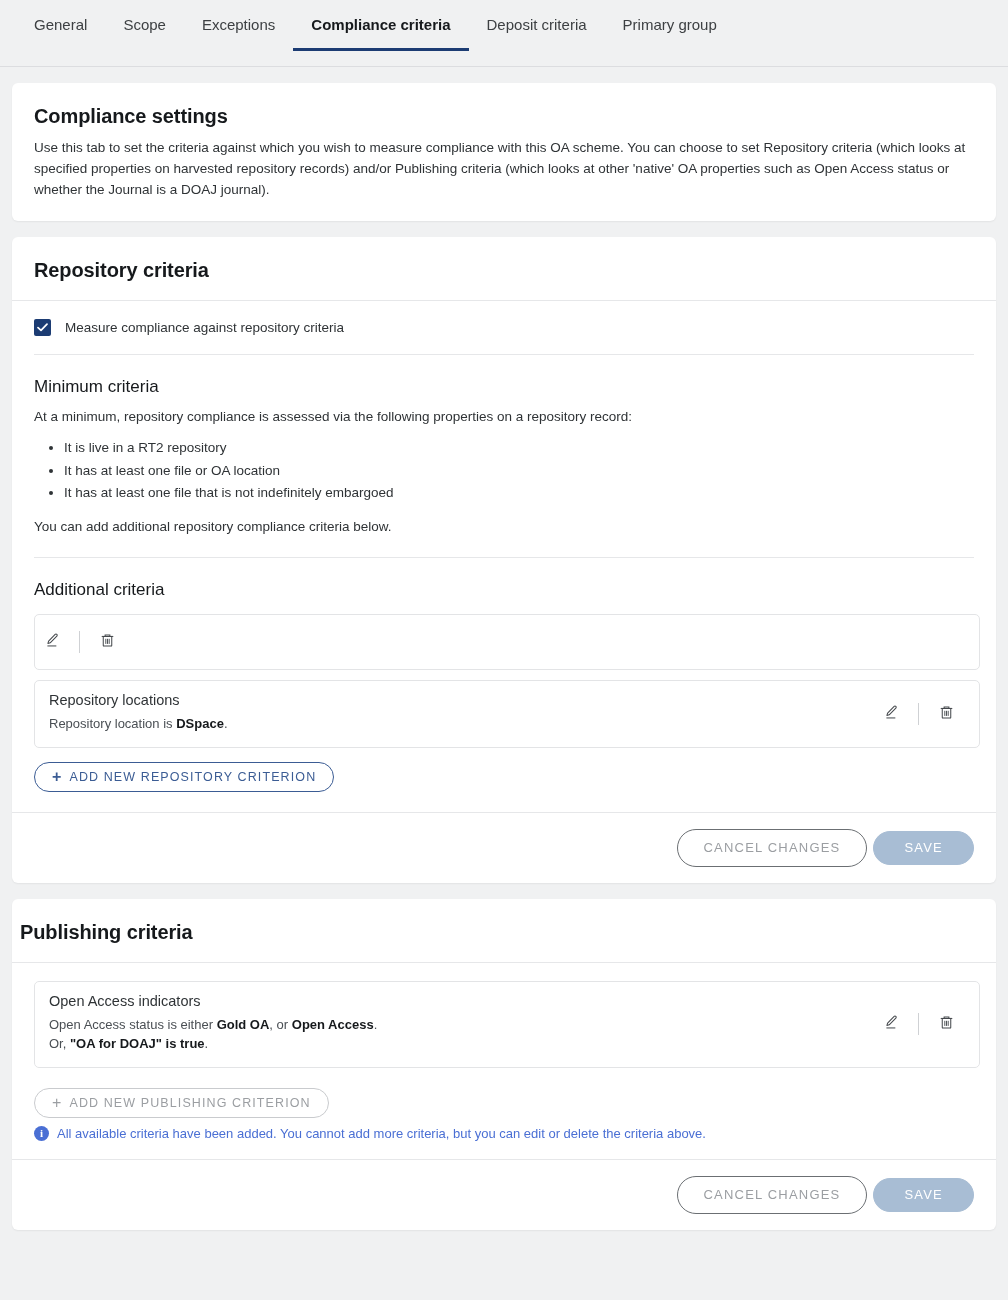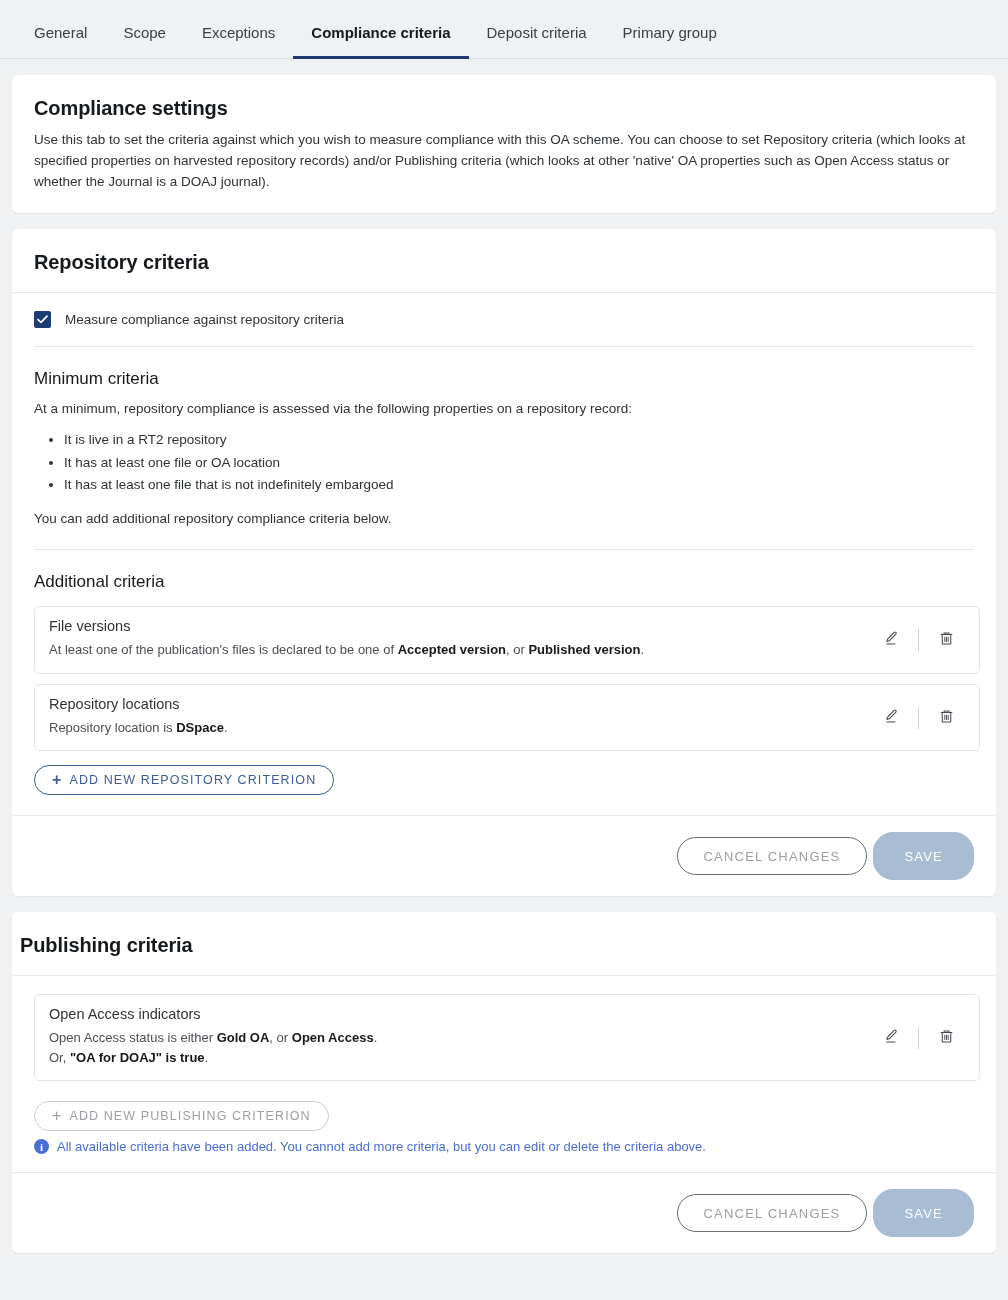--- a/index.html
+++ b/index.html
@@ -9,24 +9,24 @@
     min-height: 1300px;
     background: #f0f1f2;
     font-family: "Liberation Sans", sans-serif;
     color: #212529;
     -webkit-font-smoothing: antialiased;
   }
 
   
   .tabbar {
     background: #f0f1f2;
-    height: 59px;
+    height: 67px;
     padding: 0 16px;
     display: flex;
-    align-items: flex-end;
+    align-items: center;
     border-bottom: 1px solid #dcdde0;
   }
   .tab {
     font-size: 15px;
     color: #3d4043;
     padding: 0 18px 16px 18px;
     line-height: 1;
     cursor: pointer;
     border-bottom: 3px solid transparent;
     margin-bottom: -1px;
@@ -195,21 +195,21 @@
     height: 38px;
     padding: 0 26px;
     border-radius: 20px;
     letter-spacing: 1.2px;
     font-size: 13px;
   }
   .pill-filled-muted {
     background: #a8bdd4;
     border: 1px solid #a8bdd4;
     color: #ffffff;
-    height: 48px;
+    height: 34px;
     padding: 0 30px;
     border-radius: 20px;
     letter-spacing: 1.2px;
     font-size: 13px;
   }
 
   .addbtn-wrap { padding: 4px 22px 20px 22px; }
   .addbtn-wrap.pub { padding: 10px 22px 4px 22px; }
 
   
@@ -290,24 +290,20 @@
     </ul>
     <p>You can add additional repository compliance criteria below.</p>
   </div>
 
   <div class="inner-rule" style="margin-top:20px;"></div>
 
   <div class="sub">
     <h3 class="sub-title" style="margin-bottom:14px;">Additional criteria</h3>
     <div id="repo-cards">
         <div class="crit-card">
-          <div class="crit-body">
-            <div class="crit-name">File versions</div>
-            <div class="crit-detail">At least one of the publication's files is declared to be one of <b>Accepted version</b>, or <b>Published version</b>.</div>
-          </div>
           <div class="crit-actions">
             <button class="icon-btn">
               <span><svg width="17" height="17" viewBox="0 0 20 20" aria-hidden="true">
                   <path d="M13.1 2.9a1.4 1.4 0 0 1 2 2L7.3 12.7 4.6 13.5l0.8-2.7z" fill="none" stroke="#44484c" stroke-width="1.2" stroke-linejoin="round"></path>
                   <line x1="4" y1="16.4" x2="14.5" y2="16.4" stroke="#44484c" stroke-width="1.2"></line>
                 </svg></span>
             </button>
             <span class="icon-sep"></span>
             <button class="icon-btn">
               <span><svg width="17" height="17" viewBox="0 0 20 20" aria-hidden="true">

